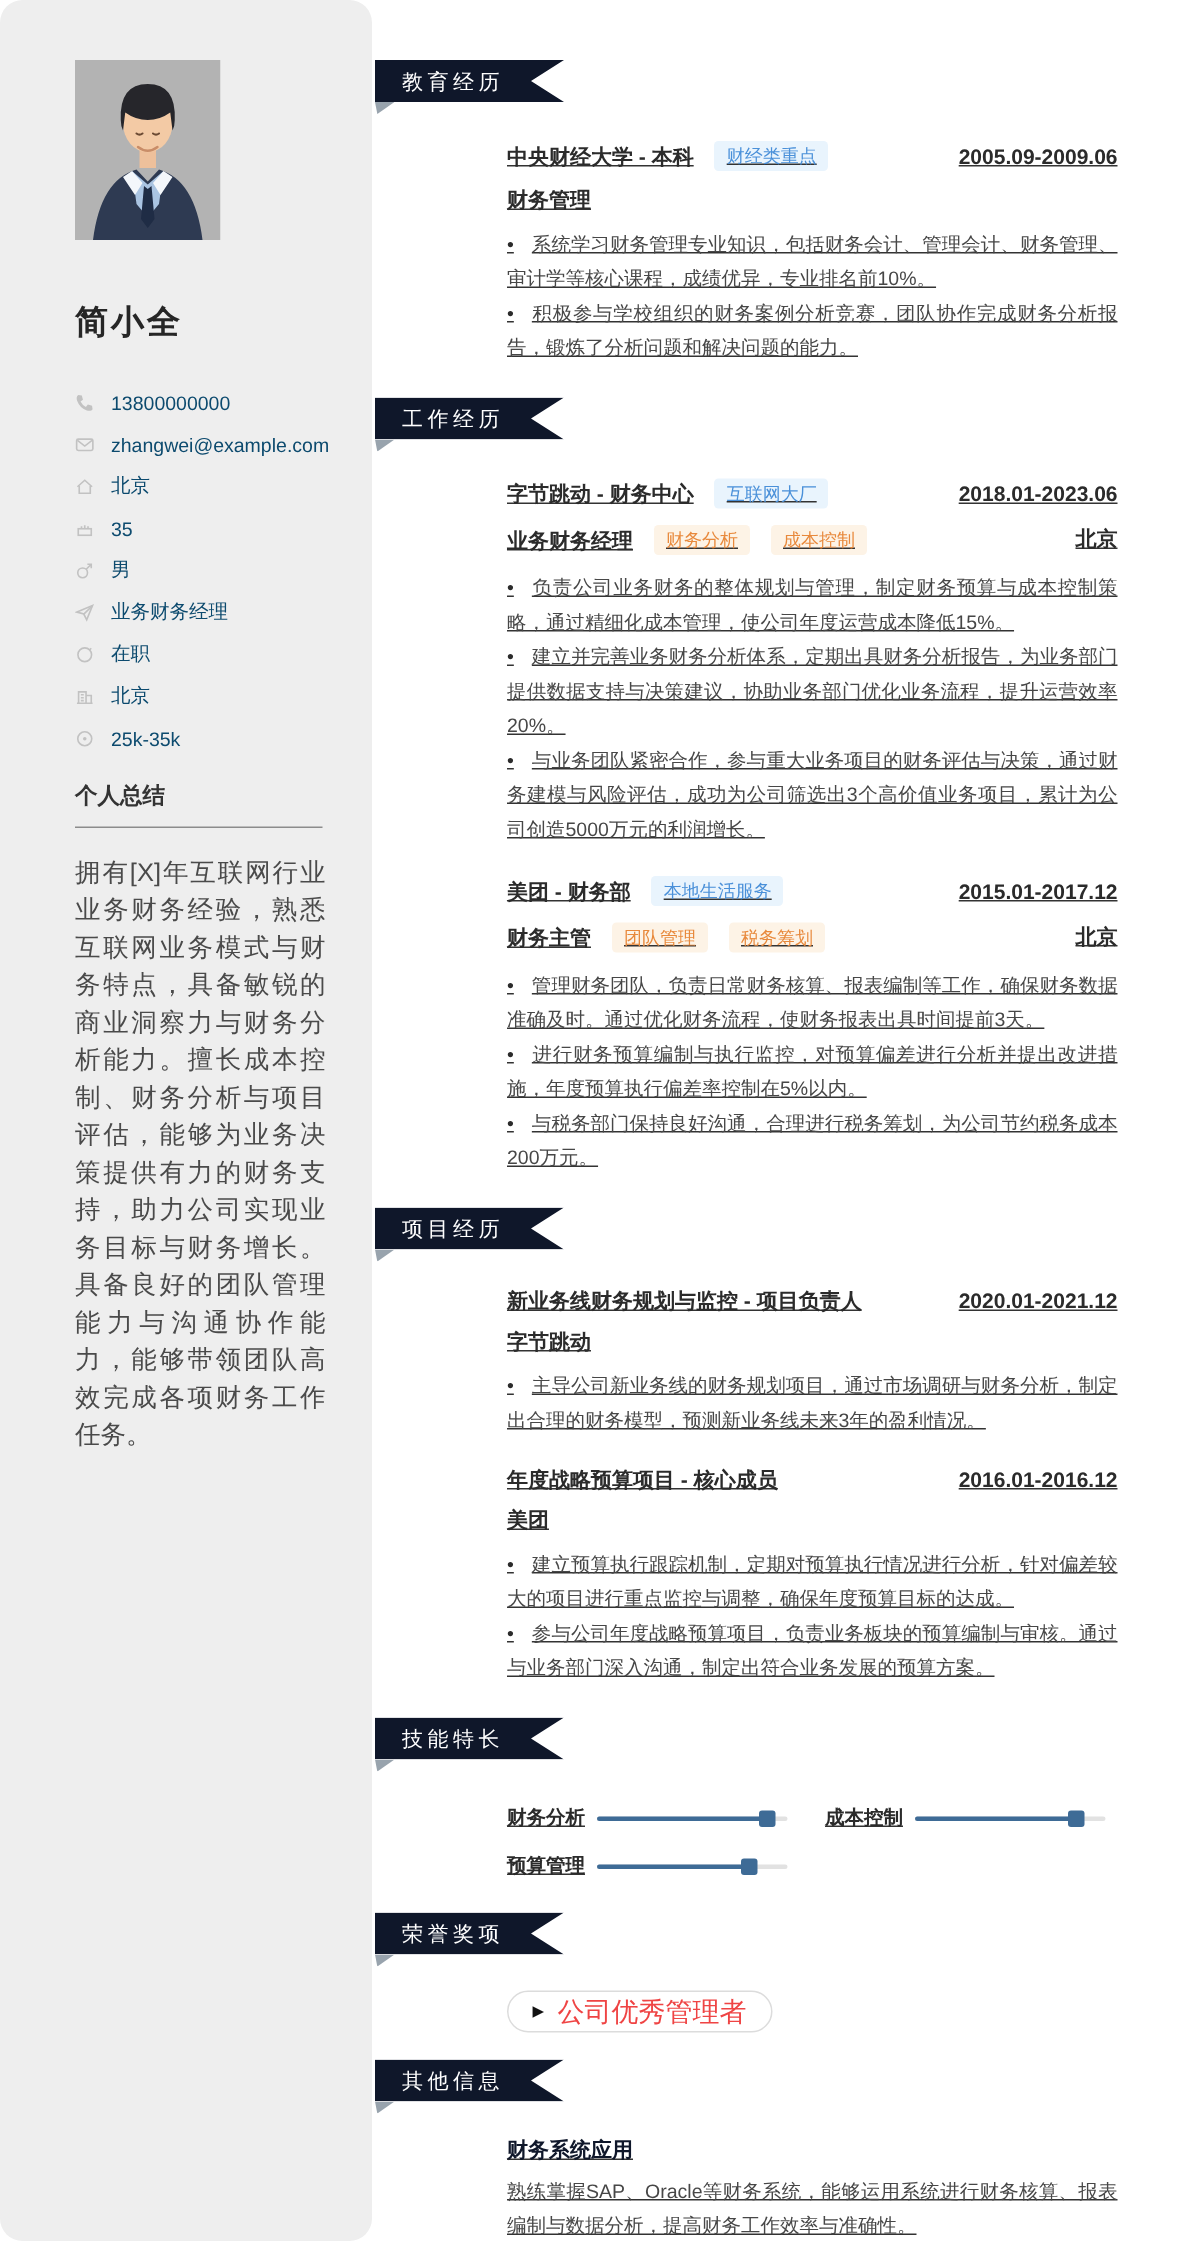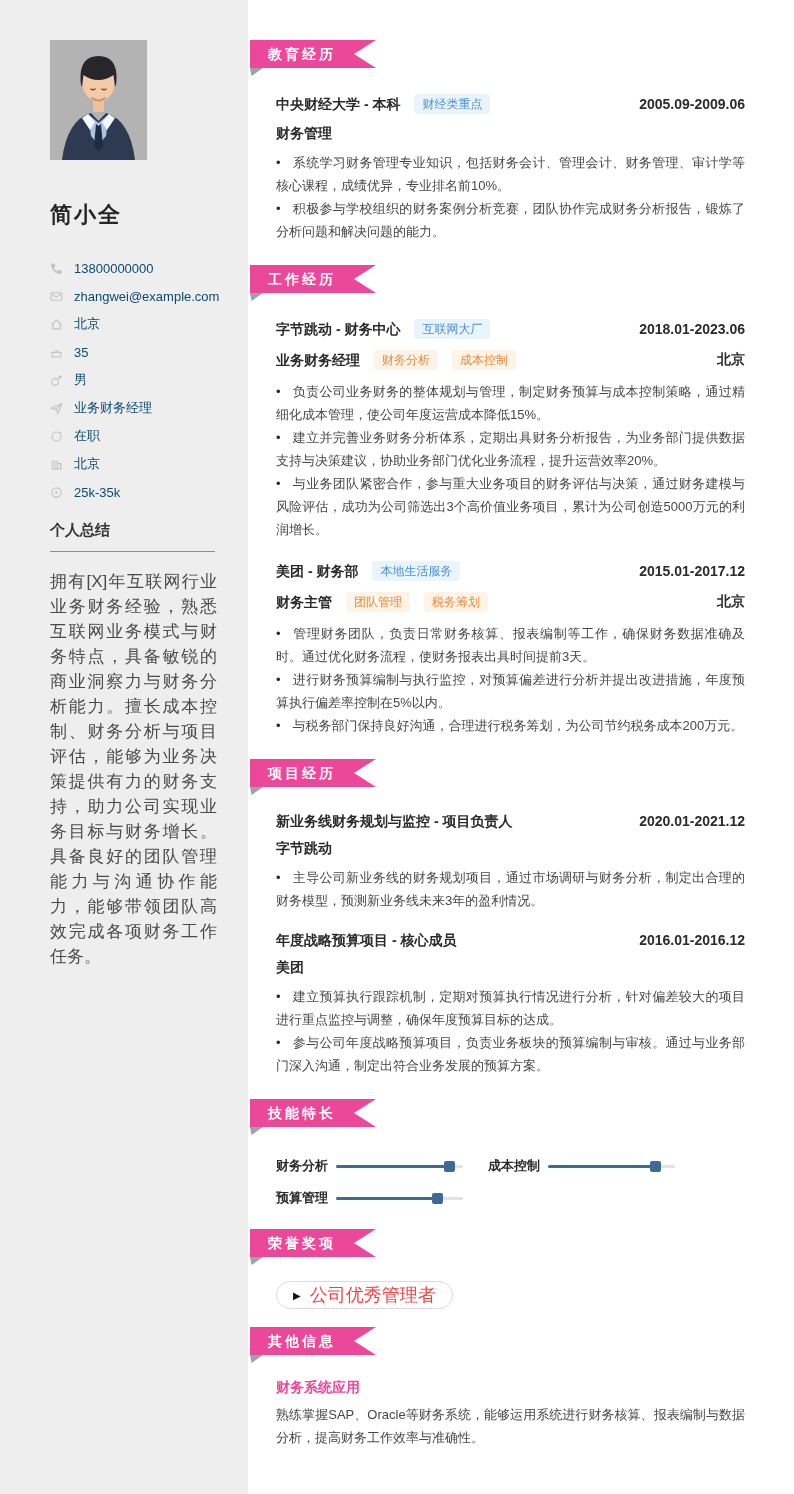--- a/index.html
+++ b/index.html
@@ -4,42 +4,42 @@
 <style>
   * { margin:0; padding:0; box-sizing:border-box; }
   html,body { width:794px; height:1494px; overflow:hidden; }
   body {
     font-family:"Liberation Sans","DejaVu Sans",sans-serif;
     background:#ffffff; color:#333; position:relative;
   }
   
   .sidebar {
     position:absolute; left:0; top:0; width:248px; height:1494px;
-    background:#eeeeee; padding:40px 33px 0 50px;
+    background:#eeeeee; padding:40px 33px 0 50px;border-radius:15px;
   }
   .photo { width:97px; height:120px; display:block; }
   .name { margin-top:40px; font-size:22px; font-weight:bold; color:#262626; letter-spacing:2px; }
   .contact { margin-top:24px; }
   .contact-row { display:flex; align-items:center; height:28px; font-size:13px; color:#0c4a6e; }
   .contact-row .cicon { width:13px; height:13px; margin-right:11px; flex:0 0 13px; display:inline-flex; }
   .cicon svg { width:13px; height:13px; }
   .summary-title { margin-top:15px; font-size:15px; font-weight:bold; color:#333; }
   .summary-rule { margin-top:11px; width:165px; height:1px; background:#8c8c8c; }
   .summary-text { margin-top:17px; width:167px; font-size:17px; color:#4a4a4a; line-height:25px; text-align:justify; }
   
   .main { margin-left:248px; width:546px; padding-top:40px; }
   .ribbon-wrap { position:relative; margin-left:2px; height:28px; }
   .ribbon {
-    display:inline-block; height:28px; line-height:28px; background:#ec4899; color:#fff;
-    font-size:14px; font-weight:bold; letter-spacing:3px; padding:0 40px 0 18px;
+    display:inline-block; height:28px; line-height:28px; background:#0f172a; color:#fff;
+    font-size:14px; font-weight:normal; letter-spacing:3px; padding:0 40px 0 18px;
     clip-path:polygon(0 0,100% 0,calc(100% - 22px) 50%,100% 100%,0 100%);
   }
   .fold { position:absolute; left:0; top:28px; width:13px; height:8px; background:#98a3ad;
     clip-path:polygon(0 0,100% 0,12% 100%); }
-  .section-body { padding:0 49px 0 28px; }
+  .section-body { padding:0 49px 0 90px;text-decoration:underline; }
   .entry { margin-top:26px; }
   .entry + .entry { margin-top:20px; }
   .row { display:flex; align-items:center; }
   .entry-title { font-size:14px; font-weight:bold; color:#2b2b2b; line-height:16px; }
   .tag-blue { margin-left:14px; font-size:12px; color:#4a90d9; background:#e9f4fd; padding:3px 8px; border-radius:3px; line-height:14px; }
   .tag-orange { margin-left:14px; font-size:12px; color:#e8893c; background:#fdf3e6; padding:3px 8px; border-radius:3px; line-height:14px; }
   .date { margin-left:auto; font-size:14px; font-weight:bold; color:#2b2b2b; }
   .subrow { margin-top:11px; }
   .subtitle { font-size:14px; font-weight:bold; color:#2b2b2b; line-height:16px; }
   .bullets { margin-top:10px; }
@@ -53,21 +53,21 @@
   .skill-label { font-size:13px; font-weight:bold; color:#2b2b2b; width:54px; }
   .track { position:relative; margin-left:6px; width:127px; height:3px; background:#e2e2e2; border-radius:2px; }
   .fill { position:relative; height:3px; background:#3e6b96; border-radius:2px; }
   .knob { position:absolute; right:-5px; top:-4px; width:11px; height:11px; background:#3e6b96; border-radius:2px; }
   
   .honor-pill { margin-top:24px; display:inline-flex; align-items:center; height:28px;
     padding:0 16px; border:1px solid #dcdcdc; border-radius:15px; background:#fff; }
   .play { font-size:10px; color:#111; margin-right:9px; }
   .honor-label { font-size:18px; color:#ef4444; }
   
-  .other-heading { margin-top:24px; font-size:14px; font-weight:bold; color:#ec4899; }
+  .other-heading { margin-top:24px; font-size:14px; font-weight:bold; color:#0f172a; }
   .other-text { margin-top:6px; font-size:13px; color:#474747; line-height:23px; text-align:justify; }
 </style>
 </head>
 <body>
 
 <aside class="sidebar">
   <svg class="photo" viewBox="0 0 97 120">
     <rect width="97" height="120" fill="#b3b3b3"></rect>
     <path d="M12 120 q5 -40 29 -47 l7.5 8 7.5 -8 q24 7 29 47 z" fill="#2e3a52"></path>
     <path d="M38 74 l10.5 9 10.5 -9 -3 22 -7.5 9 -7.5 -9 z" fill="#aac4e2"></path>

